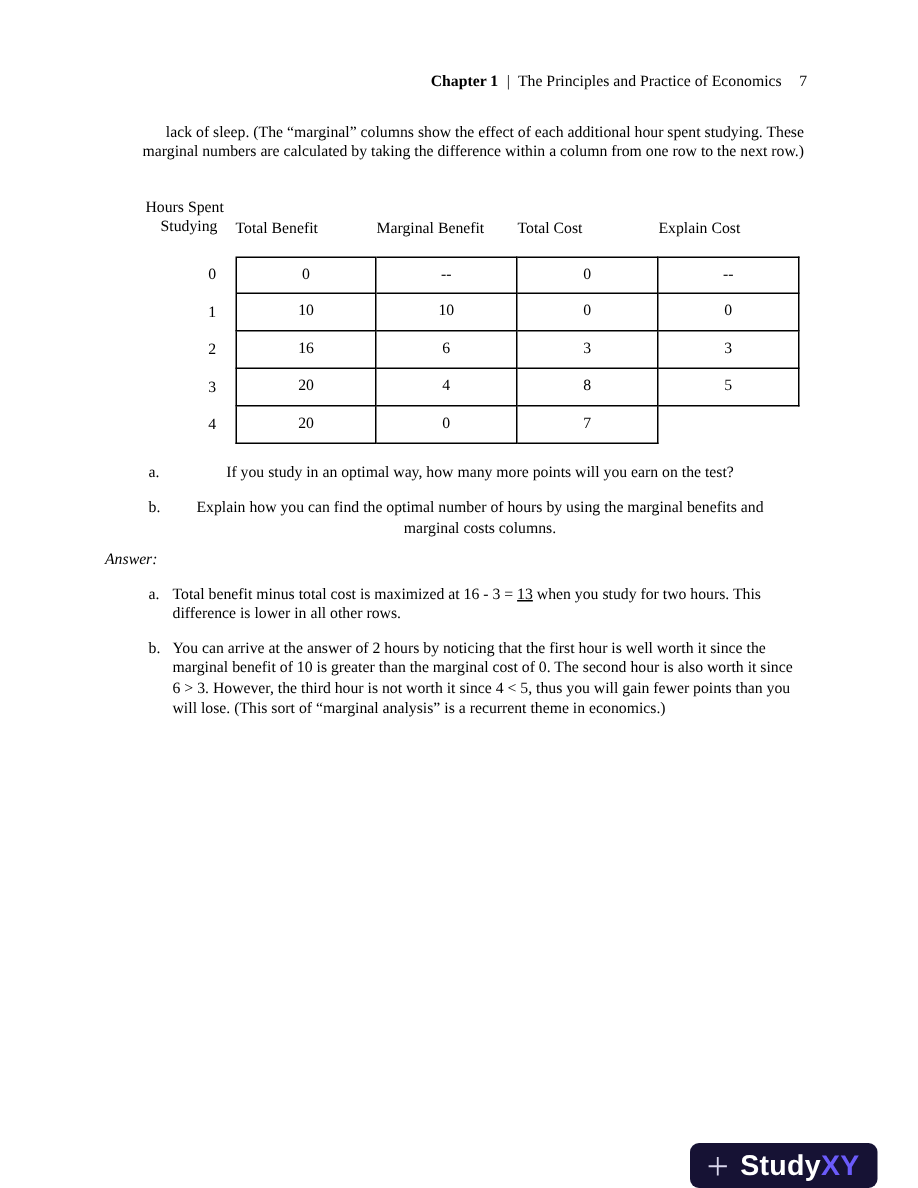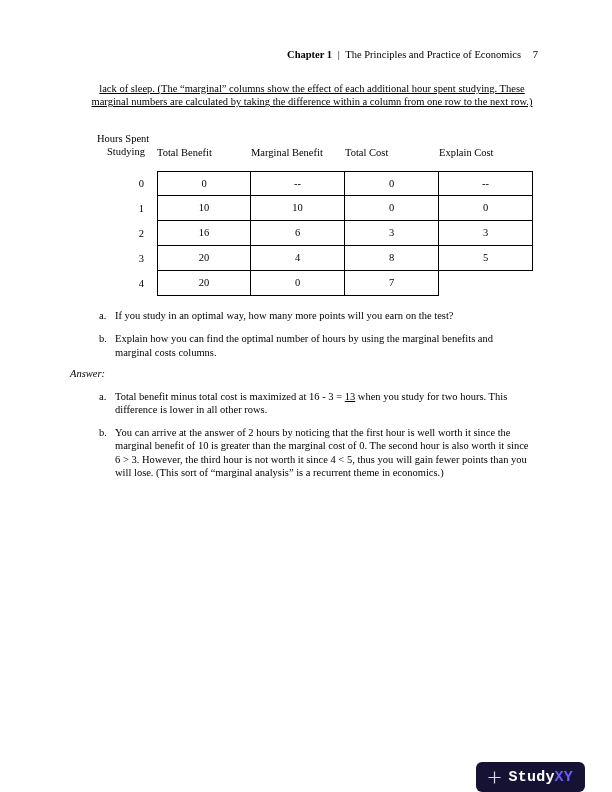--- a/index.html
+++ b/index.html
@@ -11,21 +11,21 @@
     font-size:10.5px; line-height:13.4px;
   }
 
   
   .header { position:absolute; top:33px; right:74px; white-space:nowrap; }
   .header .chapter { font-weight:bold; }
   .header .sep { margin:0 3px; }
   .header .pagenum { margin-left:9px; }
 
   
-  .intro { position:absolute; top:67px; left:88px; width:448px; text-align:center;text-decoration:underline; }
+  .intro { position:absolute; top:67px; left:88px; width:448px; text-align:right; }
 
   
   .table-block {
     position:absolute; top:117px; left:96px;
     display:grid;
     grid-template-columns:61px 94px 94px 94px 94px;
     grid-template-rows:39px 25px 25px 25px 25px 25px;
   }
   .hours-label { grid-column:1; padding-left:1px; white-space:nowrap; }
   .hours-label .indent { padding-left:10px; }
@@ -35,40 +35,40 @@
     text-align:center; line-height:24px;
     border-right:1px solid #000; border-bottom:1px solid #000;
   }
   .cell.first-col { border-left:1px solid #000; }
   .cell.first-row { border-top:1px solid #000; }
 
   
   .questions { position:absolute; top:294px; left:99px; width:426px; }
   .q-item { display:flex; margin-bottom:10px; }
   .q-label { width:16px; flex:none; }
-  .q-text { flex:1; }
+  .q-text { flex:1;text-align:center; }
 
   
   .answer-label { position:absolute; top:352px; left:70px; font-style:italic; }
   .answers { position:absolute; top:375px; left:99px; width:430px; }
   .a-item { display:flex; margin-bottom:9px; }
   .a-label { width:16px; flex:none; }
   .a-text { flex:1; }
   .underline { text-decoration:underline; }
 
   
   .logo {
     position:absolute; right:27px; bottom:15px; height:30px;
     background:#161234; border-radius:6px;
     display:flex; align-items:center; gap:7px; padding:0 12px 0 11px;
   }
   .logo-plus { display:flex; align-items:center; }
   .logo-text {
-    font-family:Liberation Mono, monospace; font-weight:bold;
-    font-size:15px; line-height:15px; color:#ffffff; letter-spacing:0.2px;text-align:center;
+    font-family:Liberation Sans, sans-serif; font-weight:bold;
+    font-size:19px; line-height:15px; color:#ffffff; letter-spacing:0.2px;text-align:center;
   }
   .logo-xy { color:#6b5bfa; }
 </style>
 </head>
 <body>
 
 <div class="page">
 
   <div class="header">
     <span class="chapter">Chapter 1</span>

